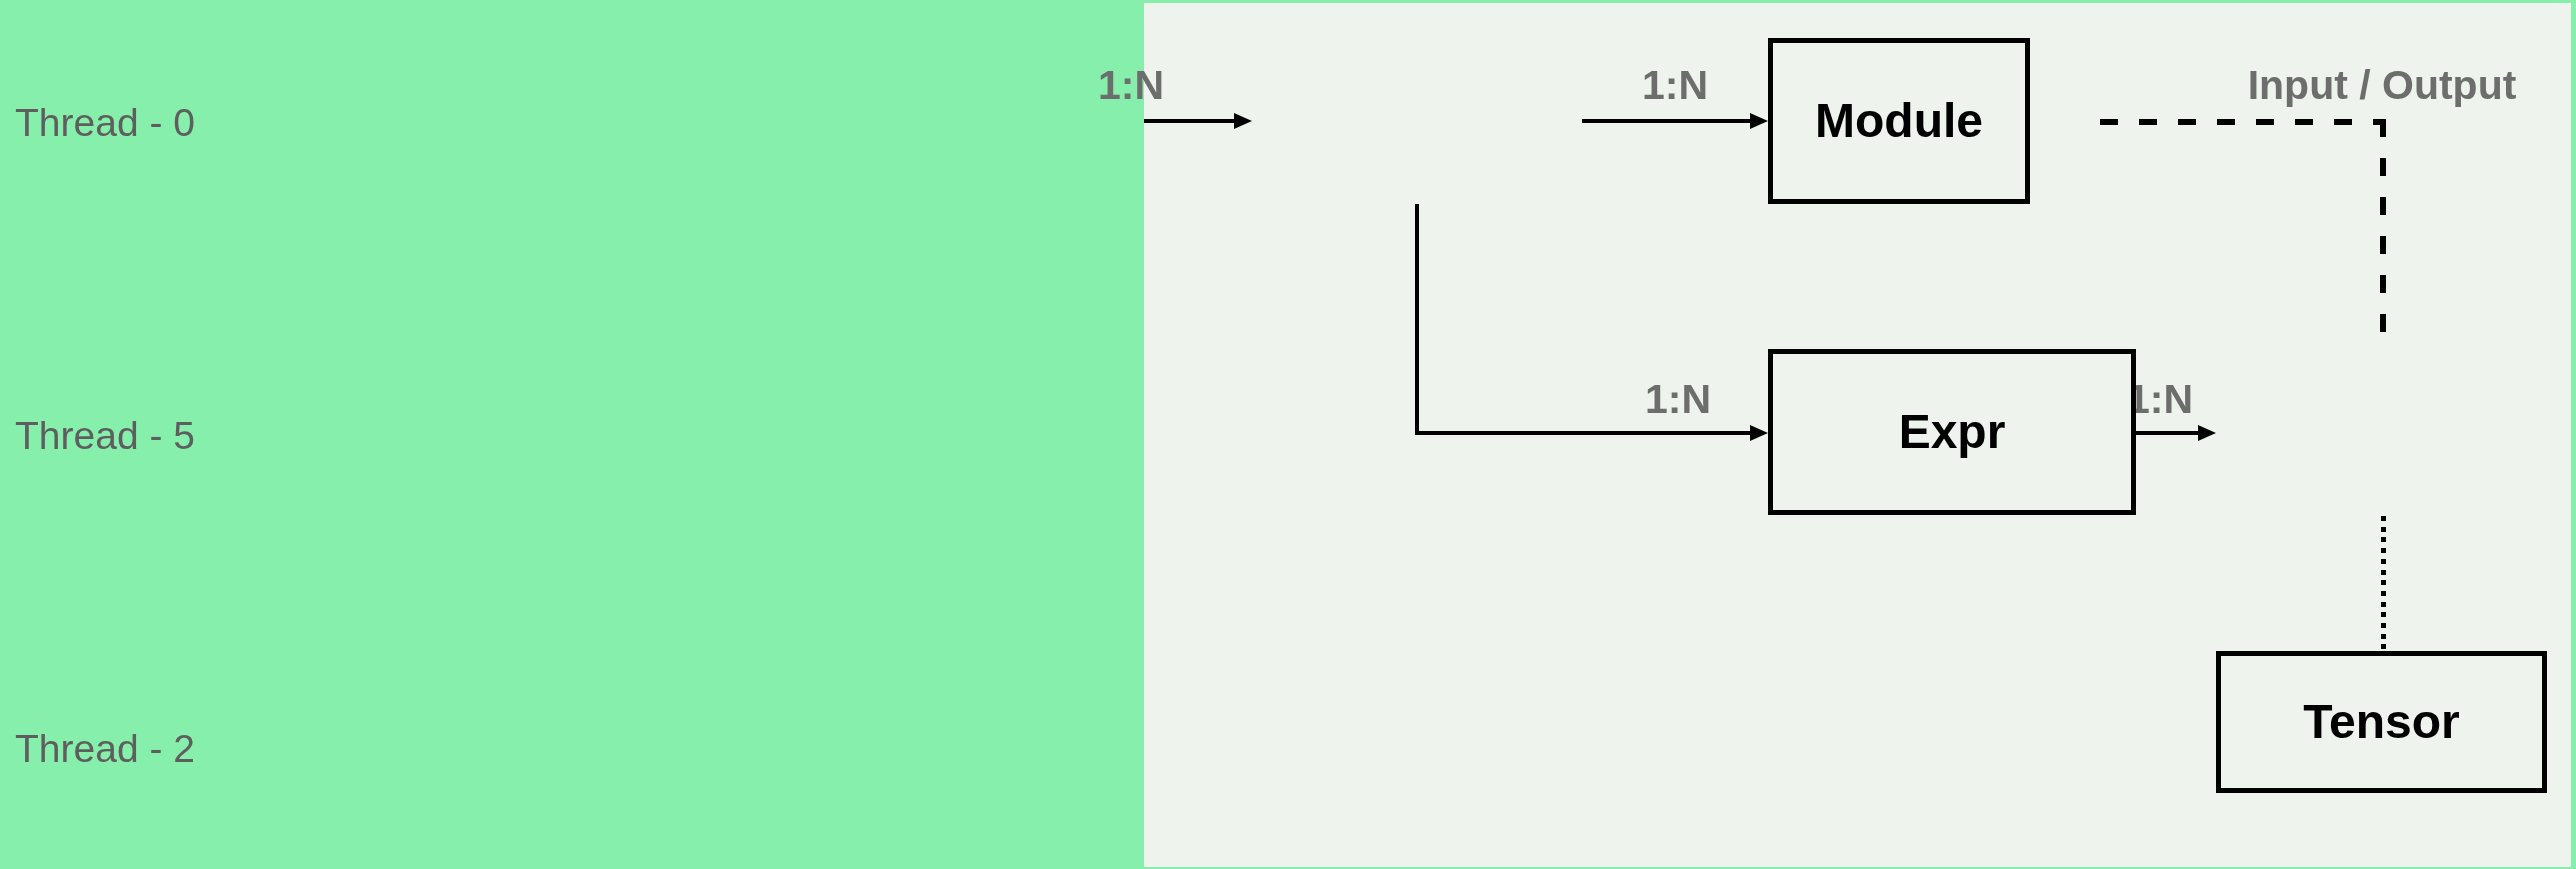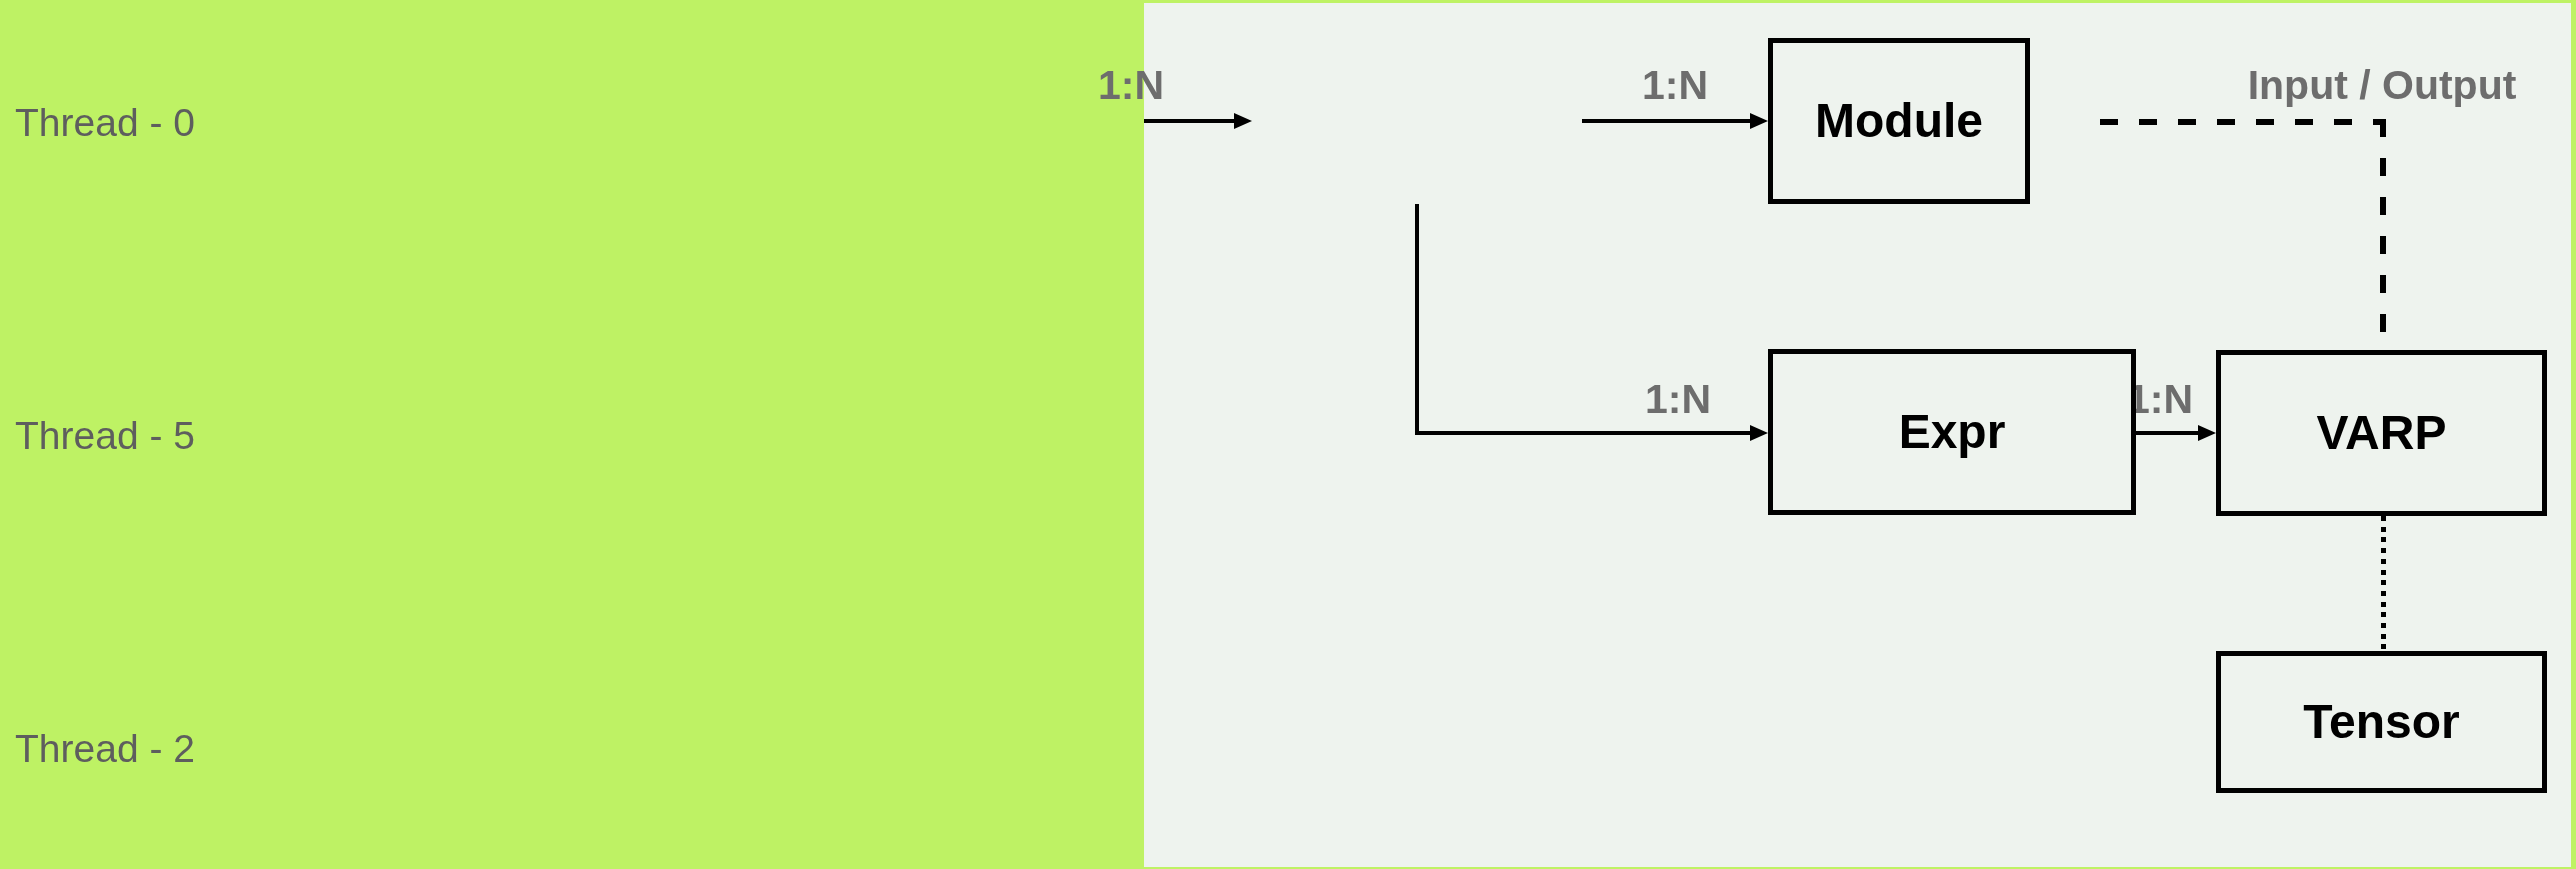--- a/index.html
+++ b/index.html
@@ -5,21 +5,21 @@
   html, body {
     margin: 0;
     padding: 0;
     background: #000000;
     font-family: "Liberation Sans", sans-serif;
   }
   #canvas {
     position: relative;
     width: 2576px;
     height: 870px;
-    background: #bef264;
+    background: #86efac;
     overflow: hidden;
   }
   
   .diagram-panel {
     position: absolute;
     left: 1144px;
     top: 2.5px;
     width: 1427px;
     height: 864px;
     background: #eef3ee;
@@ -128,21 +128,18 @@
   <div class="edge-label" style="left:2382px;top:63px">Input / Output</div>
 
   <div class="dotted-v" style="left:2381px;top:516px;height:135px"></div>
 
   <div class="node" style="left:1768px;top:38px;width:262px;height:166px">
     <span class="node-label">Module</span>
   </div>
   <div class="node" style="left:1768px;top:349px;width:368px;height:166px">
     <span class="node-label">Expr</span>
   </div>
-  <div class="node" style="left:2216px;top:350px;width:331px;height:166px">
-    <span class="node-label">VARP</span>
-  </div>
   <div class="node" style="left:2216px;top:651px;width:331px;height:142px">
     <span class="node-label">Tensor</span>
   </div>
 
 </div>
 
 
 </body></html>

